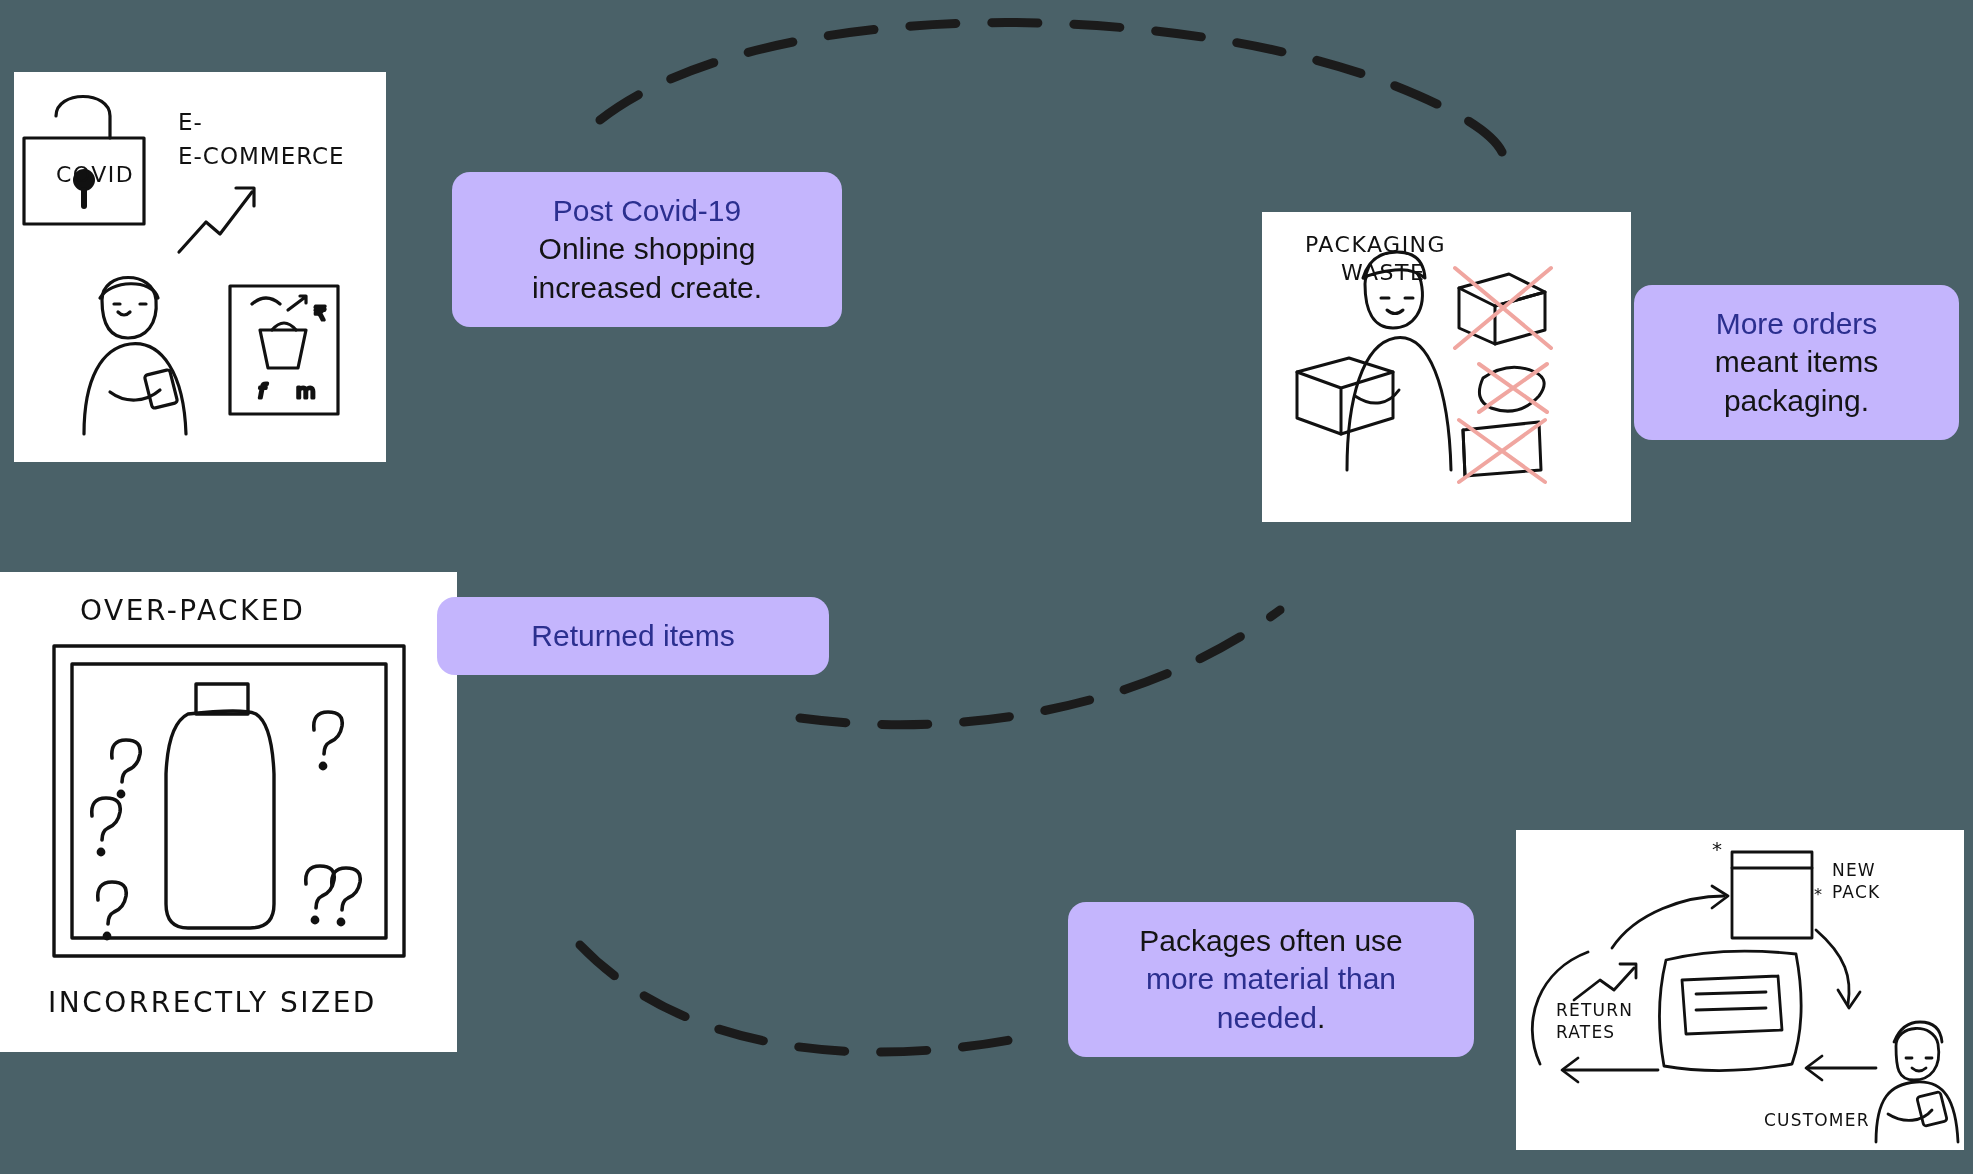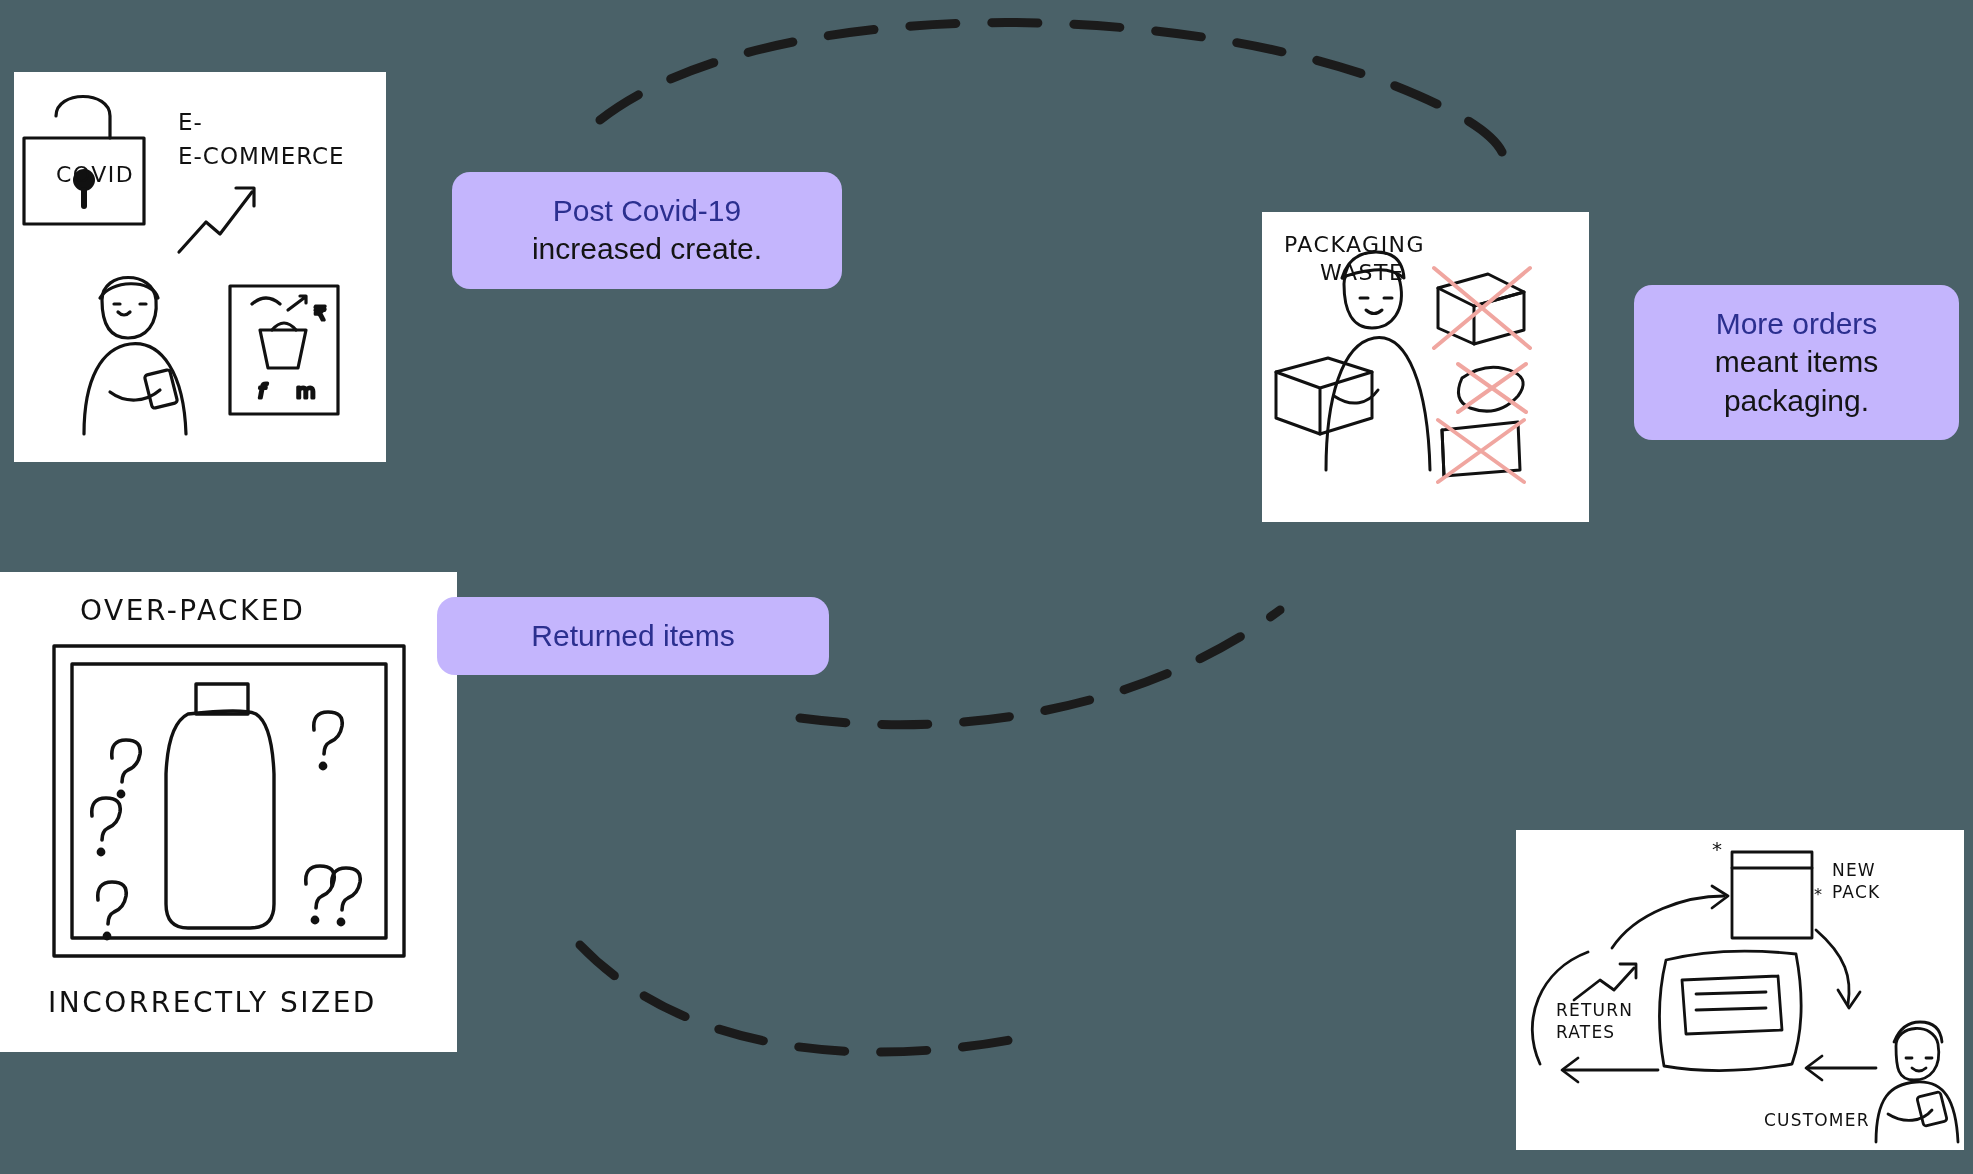--- a/index.html
+++ b/index.html
@@ -79,21 +79,21 @@
   }
   #panel-ecommerce {
     left: 14px;
     top: 72px;
     width: 372px;
     height: 390px;
   }
   #panel-packaging-waste {
     left: 1262px;
     top: 212px;
-    width: 327px;
+    width: 369px;
     height: 310px;
   }
   #panel-over-packed {
     left: 0px;
     top: 572px;
     width: 457px;
     height: 480px;
   }
   #panel-return-flow {
     left: 1516px;
@@ -263,27 +263,33 @@
       <text class="hand-text" x="316" y="68" font-size="17" letter-spacing="1.2">PACK</text>
       <text class="hand-text" x="298" y="70" font-size="16">*</text>
       <text class="hand-text" x="40" y="186" font-size="17" letter-spacing="1.2">RETURN</text>
       <text class="hand-text" x="40" y="208" font-size="17" letter-spacing="1.2">RATES</text>
       <text class="hand-text" x="248" y="296" font-size="17" letter-spacing="1.2">CUSTOMER</text>
     </svg>
   </div>
 
   <div class="callout" id="callout-post-covid">
     <div class="hl">Post Covid-19</div>
+    <div class="plain">Online shopping</div>
     <div class="plain">increased create.</div>
   </div>
 
   <div class="callout" id="callout-more-orders">
     <div class="hl">More orders</div>
     <div class="plain">meant items</div>
     <div class="plain">packaging.</div>
   </div>
 
   <div class="callout" id="callout-returned-items">
     <div class="hl">Returned items</div>
   </div>
 
+  <div class="callout" id="callout-packages-material">
+    <div class="plain">Packages often use</div>
+    <div class="hl">more material than</div>
+    <div><span class="hl">needed</span><span class="plain">.</span></div>
+  </div>
 
 </div>
 
 </body></html>

